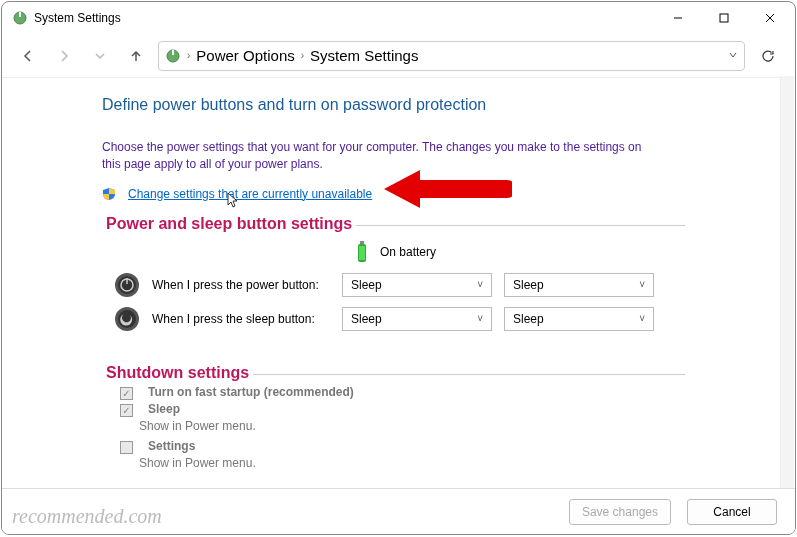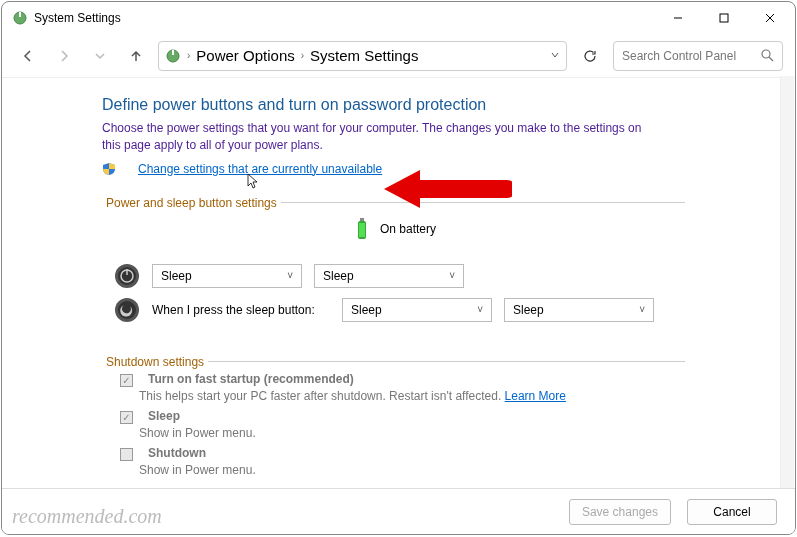--- a/index.html
+++ b/index.html
@@ -18,30 +18,30 @@
     .breadcrumb { flex: 1; display: flex; align-items: center; height: 30px; border: 1px solid #ccc; border-radius: 4px; padding: 0 6px; gap: 6px; }
     .breadcrumb .bc-icon { width: 16px; height: 16px; }
     .breadcrumb .sep { color: #666; font-size: 10px; }
     .breadcrumb .bc-item { font-size: 15px; }
     .breadcrumb .bc-flex { flex: 1; }
     .breadcrumb .bc-drop { color: #666; }
     .refreshbtn { width: 30px; height: 30px; display: flex; align-items: center; justify-content: center; }
     .searchbox { width: 170px; height: 30px; border: 1px solid #ccc; border-radius: 4px; display: flex; align-items: center; padding: 0 8px; color: #777; }
     .searchbox .sp { flex: 1; font-size: 12px; }
     .content { padding: 18px 0 0 100px; position: relative; height: 420px; }
-    .heading { color: #0a5a2a; font-size: 16px; font-weight: 400; margin-bottom: 6px; }
+    .heading { color: #0a5a2a; font-size: 16px; font-weight: 400; margin-bottom: 25px; }
     .heading { color: #1a5c9a; }
     .desc { font-size: 12px; color: #4c1d95; width: 560px; line-height: 1.4; margin-bottom: 8px; }
-    .linkrow { display: flex; align-items: flex-start; gap: 22px; margin-bottom: 6px; }
+    .linkrow { display: flex; align-items: flex-end; gap: 12px; margin-bottom: 6px; }
     .shield { width: 14px; height: 14px; }
     .link { color: #0066cc; text-decoration: underline; font-size: 12px; }
     .cursor-icon { width: 16px; height: 20px; position: relative; top: 10px; left: -160px; }
-    .fieldset-label { font-size: 12px; color: #a16207; background: #fff; padding: 0 4px; position: relative; top: 8px; left: 0; display: inline-block; }
+    .fieldset-label { font-size: 16px; color: #be185d; background: #fff; padding: 0 4px; position: relative; top: 8px; left: 0; display: inline-block; font-weight: bold; }
     .groupline { border-top: 1px solid #ccc; margin: 0 110px 0 0; }
-    .col-headers { display: flex; align-items: center; margin: 14px 0 22px 0; padding-left: 250px; gap: 84px; }
+    .col-headers { display: flex; align-items: center; margin: 14px 0 8px 0; padding-left: 250px; gap: 84px; }
     .col-headers .col { display: flex; align-items: center; gap: 8px; width: 140px; }
     .battery-icon, .plug-icon { width: 20px; height: 24px; }
     .settingrow { display: flex; align-items: center; margin: 8px 0; gap: 12px; }
     .settingrow .row-icon { width: 26px; height: 26px; margin-left: 12px; }
     .settingrow .row-label { width: 178px; font-size: 12px; }
     .select { width: 150px; height: 24px; border: 1px solid #bbb; display: flex; align-items: center; justify-content: space-between; padding: 0 8px; font-size: 12px; background: #fff; }
     .select .chev { font-size: 10px; color: #555; }
     .shutdown-section { margin-top: 24px; }
     .shutdown-items { padding: 10px 0 0 18px; }
     .chkrow { display: flex; align-items: flex-start; gap: 15px; margin-bottom: 2px; }
@@ -120,27 +120,20 @@
       <span class="bc-flex"></span>
       <span class="bc-drop"><svg width="10" height="10" viewBox="0 0 10 10">
             <path d="M2 3 L5 7 L8 3" fill="none" stroke="#555" stroke-width="1"></path>
           </svg></span>
     </div>
     <div class="refreshbtn">
         <svg width="14" height="14" viewBox="0 0 14 14">
           <path d="M12 7 A5 5 0 1 1 10.5 3.5 M12 2 L12 5 L9 5" fill="none" stroke="#333" stroke-width="1.2"></path>
         </svg>
       </div>
-    <div class="searchbox">
-      <span class="sp">Search Control Panel</span>
-      <svg width="13" height="13" viewBox="0 0 13 13">
-          <circle cx="5" cy="5" r="4" fill="none" stroke="#777" stroke-width="1.2"></circle>
-          <line x1="8" y1="8" x2="12" y2="12" stroke="#777" stroke-width="1.2"></line>
-        </svg>
-    </div>
   </div>
 
   <div class="content">
     <div class="heading">Define power buttons and turn on password protection</div>
     <div class="desc">Choose the power settings that you want for your computer. The changes you make to the settings on this page apply to all of your power plans.</div>
     <div class="linkrow">
       <svg class="shield" viewBox="0 0 14 14">
           <path d="M7 1 L13 3 L13 7 Q13 12 7 13 Q1 12 1 7 L1 3 Z" fill="#2e7cd6"></path>
           <path d="M7 1 L13 3 L13 7 L7 7 Z" fill="#f7c948"></path>
           <path d="M7 7 L7 13 Q1 12 1 7 Z" fill="#f7c948"></path>
@@ -165,20 +158,21 @@
       </div>
     </div>
 
     <div class="settingrow">
       <svg class="row-icon" viewBox="0 0 26 26">
           <circle cx="13" cy="13" r="12" fill="#555"></circle>
           <circle cx="13" cy="13" r="9" fill="#333"></circle>
           <circle cx="13" cy="13" r="6" fill="none" stroke="#ccc" stroke-width="1.5"></circle>
           <line x1="13" y1="6" x2="13" y2="12" stroke="#ccc" stroke-width="1.5"></line>
         </svg>
+      <span class="row-label">When I press the power button:</span>
       <div class="select">
           <span>Sleep</span>
           <span class="chev">˅</span>
         </div>
       <div class="select">
           <span>Sleep</span>
           <span class="chev">˅</span>
         </div>
     </div>
 
@@ -200,29 +194,28 @@
     </div>
 
     <div class="shutdown-section">
       <span class="fieldset-label">Shutdown settings</span>
       <div class="groupline"></div>
       <div class="shutdown-items">
         <div class="chkrow">
           <div class="chkbox checked"></div>
           <span class="chklabel">Turn on fast startup (recommended)</span>
         </div>
-        <div class="chkdesc"><span>This helps start your PC faster after shutdown. Restart isn't affected. </span><a class="link">Learn More</a></div>
         <div class="chkrow">
           <div class="chkbox checked"></div>
           <span class="chklabel">Sleep</span>
         </div>
         <div class="chkdesc">Show in Power menu.</div>
         <div class="chkrow">
           <div class="chkbox"></div>
-          <span class="chklabel">Shutdown</span>
+          <span class="chklabel">Settings</span>
         </div>
         <div class="chkdesc">Show in Power menu.</div>
       </div>
     </div>
   </div>
 
   <svg class="arrow-annotation" width="130" height="46" viewBox="0 0 130 46">
     <path d="M30 23 L125 23" stroke="#e20000" stroke-width="18" stroke-linecap="round"></path>
     <path d="M2 23 L38 4 L38 42 Z" fill="#e20000"></path>
   </svg>

